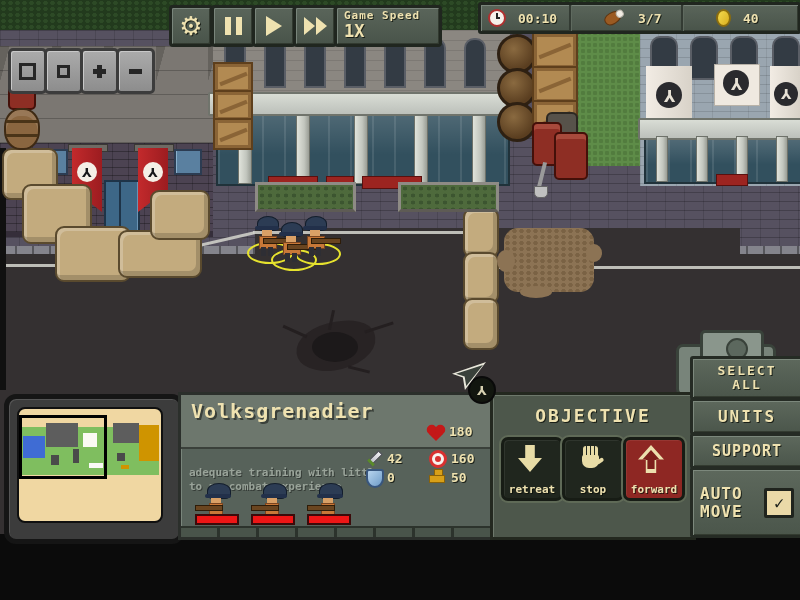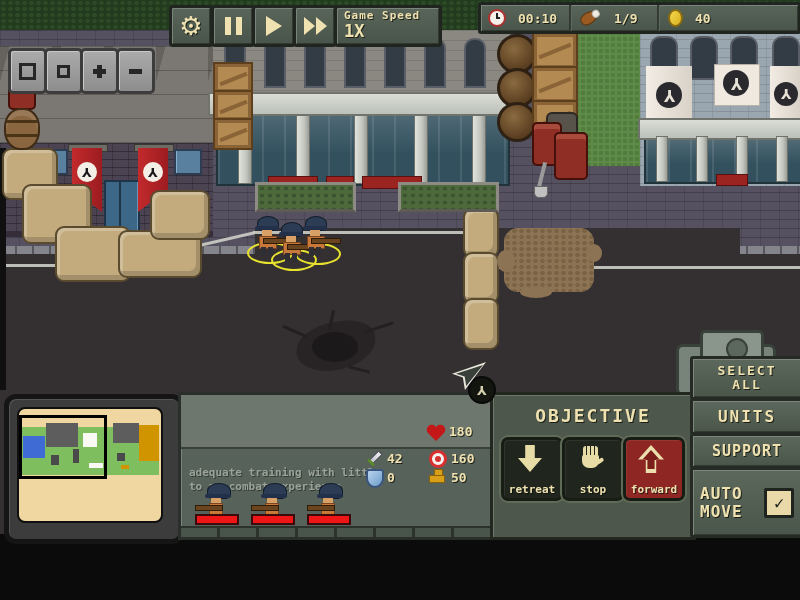--- a/index.html
+++ b/index.html
@@ -292,28 +292,28 @@
   </div>
   <div class="abs hud-panel icon-btn" style="left:293px;top:5px;width:38px;height:36px;z-index:30;">
     <span style="display:inline-block;width:0;height:0;border-left:11px solid #efe2b0;border-top:9px solid transparent;border-bottom:9px solid transparent;"></span>
     <span style="display:inline-block;width:0;height:0;border-left:11px solid #efe2b0;border-top:9px solid transparent;border-bottom:9px solid transparent;margin-left:1px;"></span>
   </div>
   <div class="abs hud-panel" style="left:334px;top:5px;width:102px;height:36px;z-index:30;">
     <div class="px" style="position:absolute;left:7px;top:1px;font-size:11px;letter-spacing:1px;">Game Speed</div>
     <div class="px" style="position:absolute;left:7px;top:13px;font-size:17px;">1X</div>
   </div>
 
-  <div class="abs hud-panel" style="left:478px;top:2px;width:317px;height:26px;z-index:30;border-radius:3px;display:flex;align-items:center;">
+  <div class="abs hud-panel" style="left:478px;top:2px;width:317px;height:26px;z-index:30;border-radius:3px;display:flex;align-items:center;gap:24px;">
     <div style="display:flex;align-items:center;width:88px;height:100%;border-right:2px solid #333b33;box-shadow:1px 0 0 #5f6a5f;">
       <span class="clockic" style="margin-left:7px;"></span>
       <span class="px" style="font-size:13px;margin-left:12px;">00:10</span>
     </div>
     <div style="display:flex;align-items:center;width:86px;height:100%;border-right:2px solid #333b33;box-shadow:1px 0 0 #5f6a5f;">
       <span class="drumic" style="margin-left:9px;"></span>
-      <span class="px" style="font-size:13px;margin-left:16px;">1/9</span>
+      <span class="px" style="font-size:13px;margin-left:16px;">3/7</span>
     </div>
     <div style="display:flex;align-items:center;flex:1;height:100%;">
       <span class="coinic" style="margin-left:9px;"></span>
       <span class="px" style="font-size:13px;margin-left:12px;">40</span>
     </div>
   </div>
 
   <div class="stone-btn" style="left:8px;top:48px;z-index:30;">
     <span class="corner-ic">
         <b></b>
@@ -357,20 +357,21 @@
         <i class="abs" style="left:96px;top:26px;width:8px;height:8px;background:#4a4a4a;"></i>
         <i class="abs" style="left:68px;top:36px;width:14px;height:5px;background:#fafaf5;"></i>
         <i class="abs" style="left:100px;top:38px;width:8px;height:4px;background:#cf9400;"></i>
         <i class="abs" style="left:-2px;top:-12px;width:82px;height:58px;border:3px solid #000;background:transparent;"></i>
       </div>
     </div>
   </div>
 
   <div class="abs" style="left:178px;top:392px;width:310px;height:142px;background:#57625a;border:3px solid #2b2f2b;box-shadow:inset 1px 1px 0 #79857b;z-index:30;">
     <div style="position:absolute;left:0;top:0;width:100%;height:52px;background:#6d776d;border-bottom:2px solid #3a403a;">
+      <div class="px" style="position:absolute;left:10px;top:4px;font-size:20px;letter-spacing:1px;text-shadow:2px 2px 0 #3a403a;">Volksgrenadier</div>
       <span class="heart" style="position:absolute;left:250px;top:34px;"></span>
       <span class="px stat-val" style="position:absolute;left:268px;top:29px;">180</span>
     </div>
     <div class="desc" style="position:absolute;left:8px;top:71px;">adequate training with little</div>
     <div class="desc" style="position:absolute;left:8px;top:85px;">to no combat experience</div>
 
     <span class="swordic" style="position:absolute;left:184px;top:56px;">
         <i class="bl"></i>
         <i class="hl"></i>
       </span>

